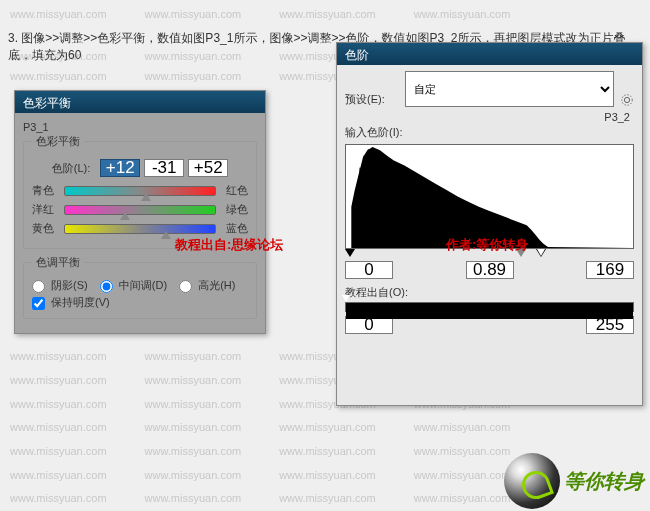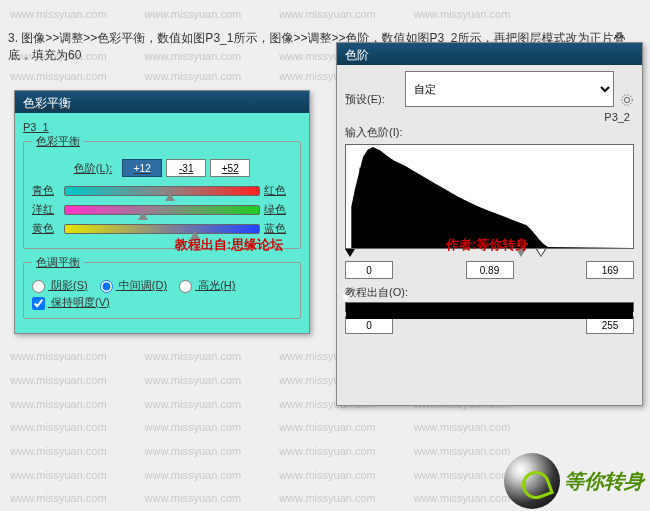--- a/index.html
+++ b/index.html
@@ -19,24 +19,23 @@
   .watermark span { white-space: nowrap; }
 
   .header-text {
     position: absolute; top: 30px; left: 8px; right: 8px;
     font-size: 12px; color: #333; z-index: 1;
   }
 
   
   .dlg-colorbal {
     position: absolute; top: 90px; left: 14px;
-    width: 296px; z-index: 2;
-    background: #5eead4; border: 1px solid #888;
+    width: 252px; z-index: 2;
+    background: #a3a3a3; border: 1px solid #888;
     box-shadow: 2px 2px 5px rgba(0,0,0,0.3);
-    text-decoration: underline;
   }
   .titlebar {
     background: linear-gradient(#1a5378, #0d3a57);
     color: #fff; font-size: 12px;
     padding: 4px 8px; height: 22px;
   }
   .dlg-body { padding: 8px; }
 
   fieldset {
     border: 1px solid #999;
@@ -48,28 +47,28 @@
 
   .p31-label, .p32-label { font-size: 11px; color: #333; }
 
   .level-row {
     display: flex; align-items: center; justify-content: center;
     gap: 4px; margin: 4px 0 6px 0;
   }
   .level-row .lbl { margin-right: 6px; }
   .numbox {
     width: 40px; height: 18px; border: 1px solid #7a7a7a;
-    background: #fff; font-size: 10px; text-align: center;
+    background: #fff; font-size: 17px; text-align: center;
     padding: 1px 2px;
   }
   .numbox.sel { background: #2f6ea5; color: #fff; border-color: #1d4a73; }
 
   .slider-row { display: flex; align-items: center; gap: 4px; margin: 4px 0; }
   .slider-row .lab-l, .slider-row .lab-r { width: 28px; font-size: 11px; }
-  .slider-row .lab-r { }
+  .slider-row .lab-r { text-align: right; }
   .track {
     flex: 1; height: 10px; border: 1px solid #666;
     position: relative; border-radius: 2px;
   }
   .track.cyan-red { background: linear-gradient(90deg, #00c8c8, #888, #ff2222); }
   .track.mag-grn { background: linear-gradient(90deg, #ff33cc, #888, #22cc22); }
   .track.yel-blu { background: linear-gradient(90deg, #e6e600, #888, #2244ff); }
   .thumb {
     position: absolute; top: 6px; width: 0; height: 0;
     border-left: 5px solid transparent;

